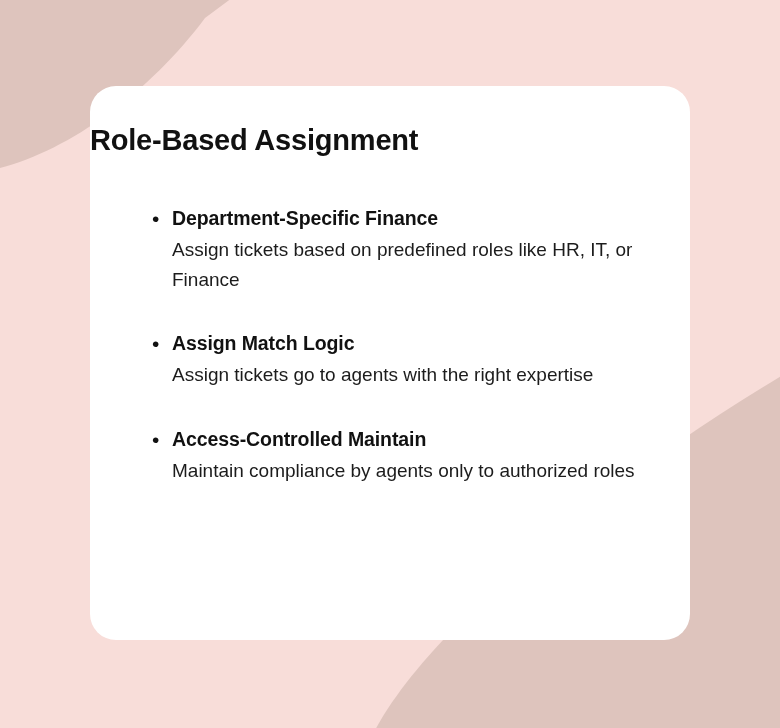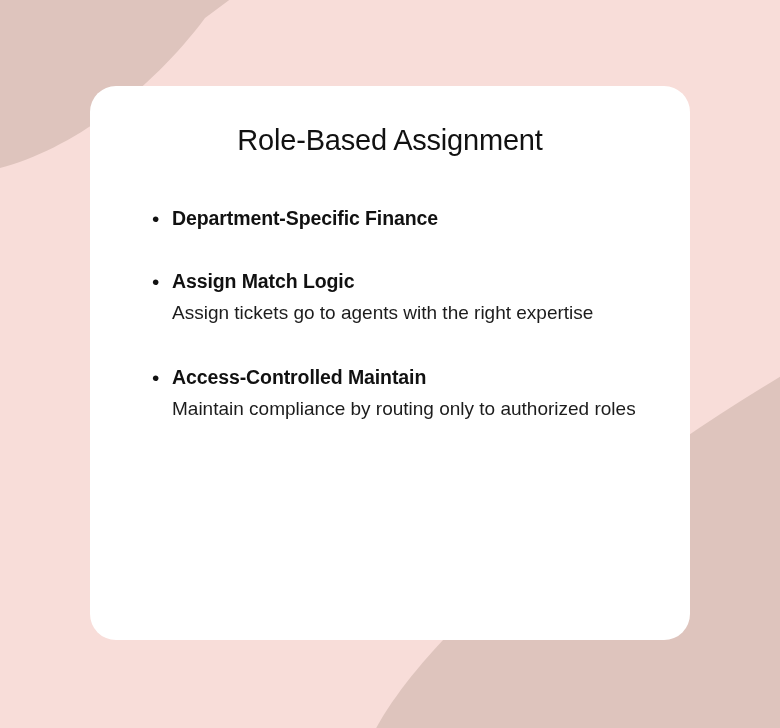--- a/index.html
+++ b/index.html
@@ -40,23 +40,23 @@
     border-radius: 26px;
     box-sizing: border-box;
     padding: 0;
   }
 
   #card-title {
     position: absolute;
     left: 0;
     top: 38px;
     width: 600px;
-    text-align: center;
+    text-align: left;
     font-size: 29px;
-    font-weight: normal;
+    font-weight: bold;
     color: #111111;
     letter-spacing: -0.2px;
   }
 
   #bullet-list {
     position: absolute;
     left: 62px;
     top: 119px;
     width: 500px;
     margin: 0;
@@ -122,33 +122,34 @@
 
     <div id="card-title">Role-Based Assignment</div>
 
     <ul id="bullet-list">
 
       <li class="bullet-item">
         <div class="bullet-head">
           <span class="bullet-dot">•</span>
           <span class="bullet-title">Department-Specific Finance</span>
         </div>
+        <p class="bullet-desc">Assign tickets based on predefined roles like HR, IT, or Finance</p>
       </li>
 
       <li class="bullet-item">
         <div class="bullet-head">
           <span class="bullet-dot">•</span>
           <span class="bullet-title">Assign Match Logic</span>
         </div>
         <p class="bullet-desc">Assign tickets go to agents with the right expertise</p>
       </li>
 
       <li class="bullet-item">
         <div class="bullet-head">
           <span class="bullet-dot">•</span>
           <span class="bullet-title">Access-Controlled Maintain</span>
         </div>
-        <p class="bullet-desc">Maintain compliance by routing only to authorized roles</p>
+        <p class="bullet-desc">Maintain compliance by agents only to authorized roles</p>
       </li>
 
     </ul>
   </div>
 </div>
 
 </body></html>

